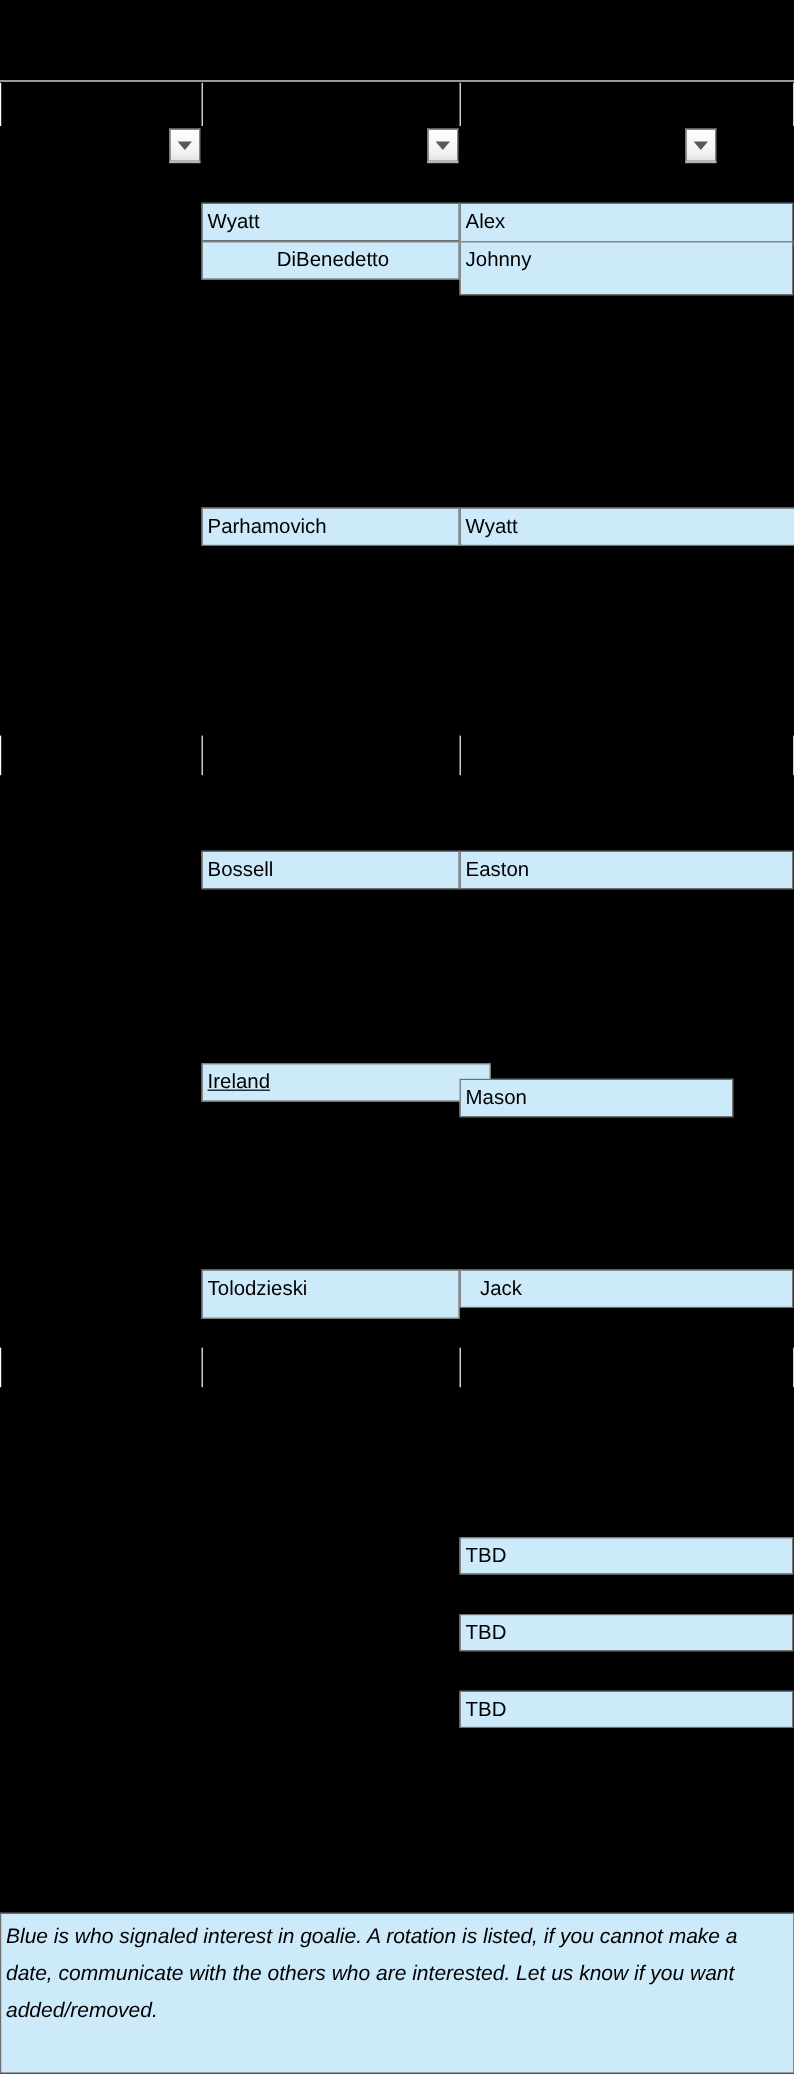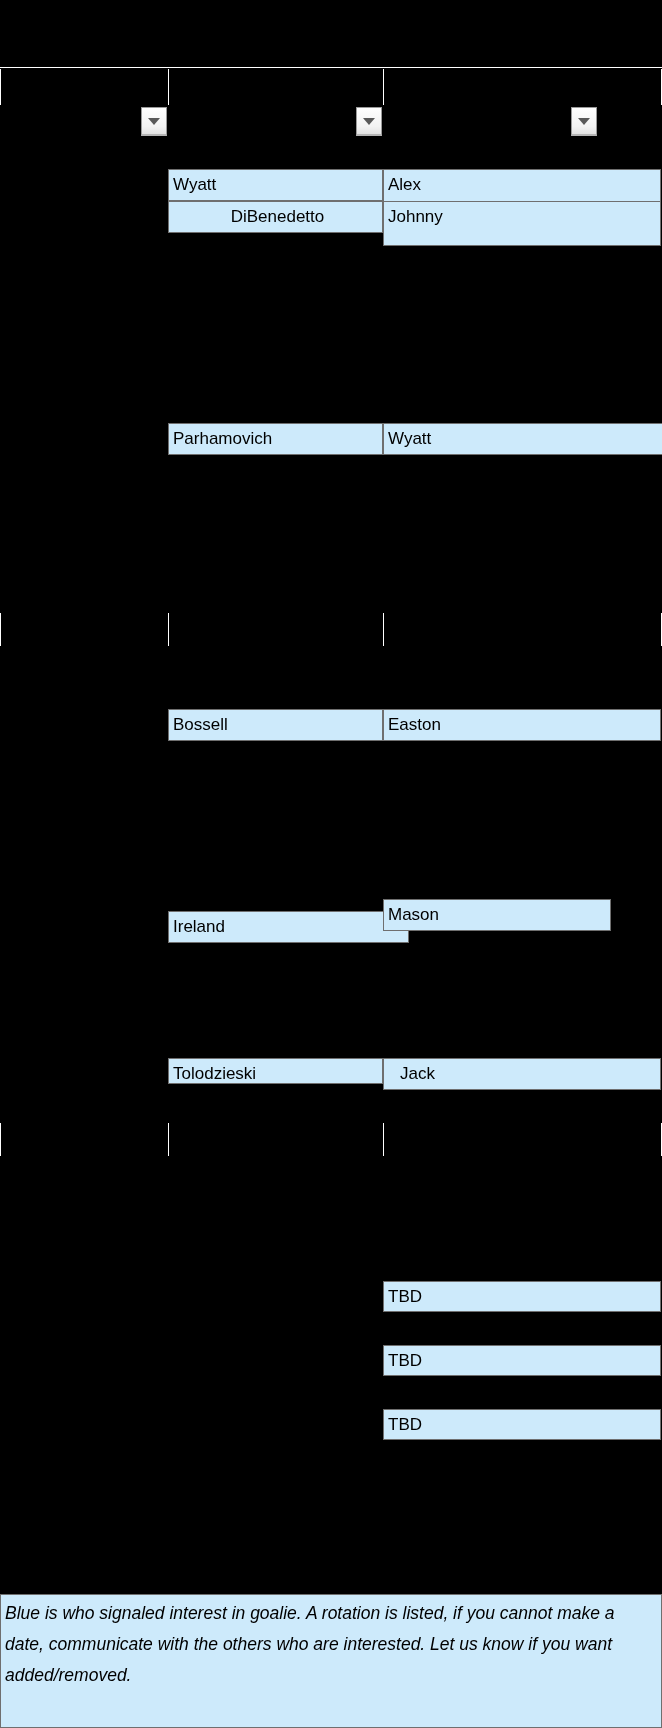--- a/index.html
+++ b/index.html
@@ -132,23 +132,23 @@
 
 <div id="data-cells">
     <div class="cell" style="left: 168px; top: 169px; width: 215px; height: 32px;">Wyatt</div>
     <div class="cell" style="left: 383px; top: 169px; width: 278px; height: 36px;">Alex</div>
     <div class="cell" style="left: 168px; top: 201px; width: 215px; height: 32px; text-align: center;">DiBenedetto</div>
     <div class="cell" style="left: 383px; top: 201px; width: 278px; height: 45px;">Johnny</div>
     <div class="cell" style="left: 168px; top: 423px; width: 215px; height: 32px;">Parhamovich</div>
     <div class="cell" style="left: 383px; top: 423px; width: 300px; height: 32px;">Wyatt</div>
     <div class="cell" style="left: 168px; top: 709px; width: 215px; height: 32px;">Bossell</div>
     <div class="cell" style="left: 383px; top: 709px; width: 278px; height: 32px;">Easton</div>
-    <div class="cell" style="left: 168px; top: 911px; width: 241px; height: 32px;">Ireland</div>
+    <div class="cell" style="left: 168px; top: 886px; width: 241px; height: 32px; text-decoration: underline;">Ireland</div>
     <div class="cell" style="left: 383px; top: 899px; width: 228px; height: 32px;">Mason</div>
-    <div class="cell" style="left: 168px; top: 1058px; width: 215px; height: 26px;">Tolodzieski</div>
+    <div class="cell" style="left: 168px; top: 1058px; width: 215px; height: 41px;">Tolodzieski</div>
     <div class="cell" style="left: 383px; top: 1058px; width: 278px; height: 32px; padding-left: 16px;">Jack</div>
   </div>
 
 <div id="separator-layer">
     <span class="sep-rule" style="left: 0px; top: 613px; height: 33px;"></span>
     <span class="sep-rule" style="left: 168px; top: 613px; height: 33px;"></span>
     <span class="sep-rule" style="left: 383px; top: 613px; height: 33px;"></span>
     <span class="sep-rule" style="left: 661px; top: 613px; height: 33px;"></span>
     <span class="sep-rule" style="left: 0px; top: 1123px; height: 33px;"></span>
     <span class="sep-rule" style="left: 168px; top: 1123px; height: 33px;"></span>

